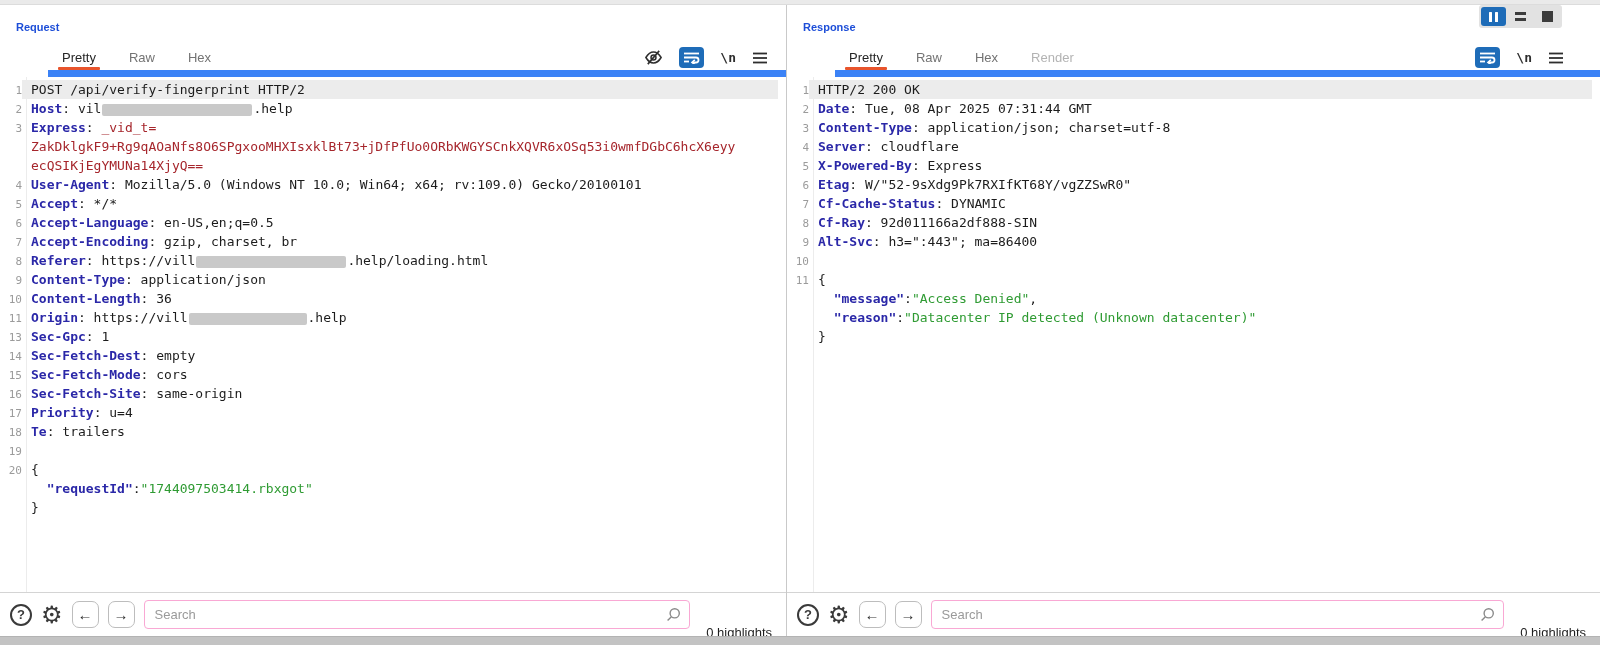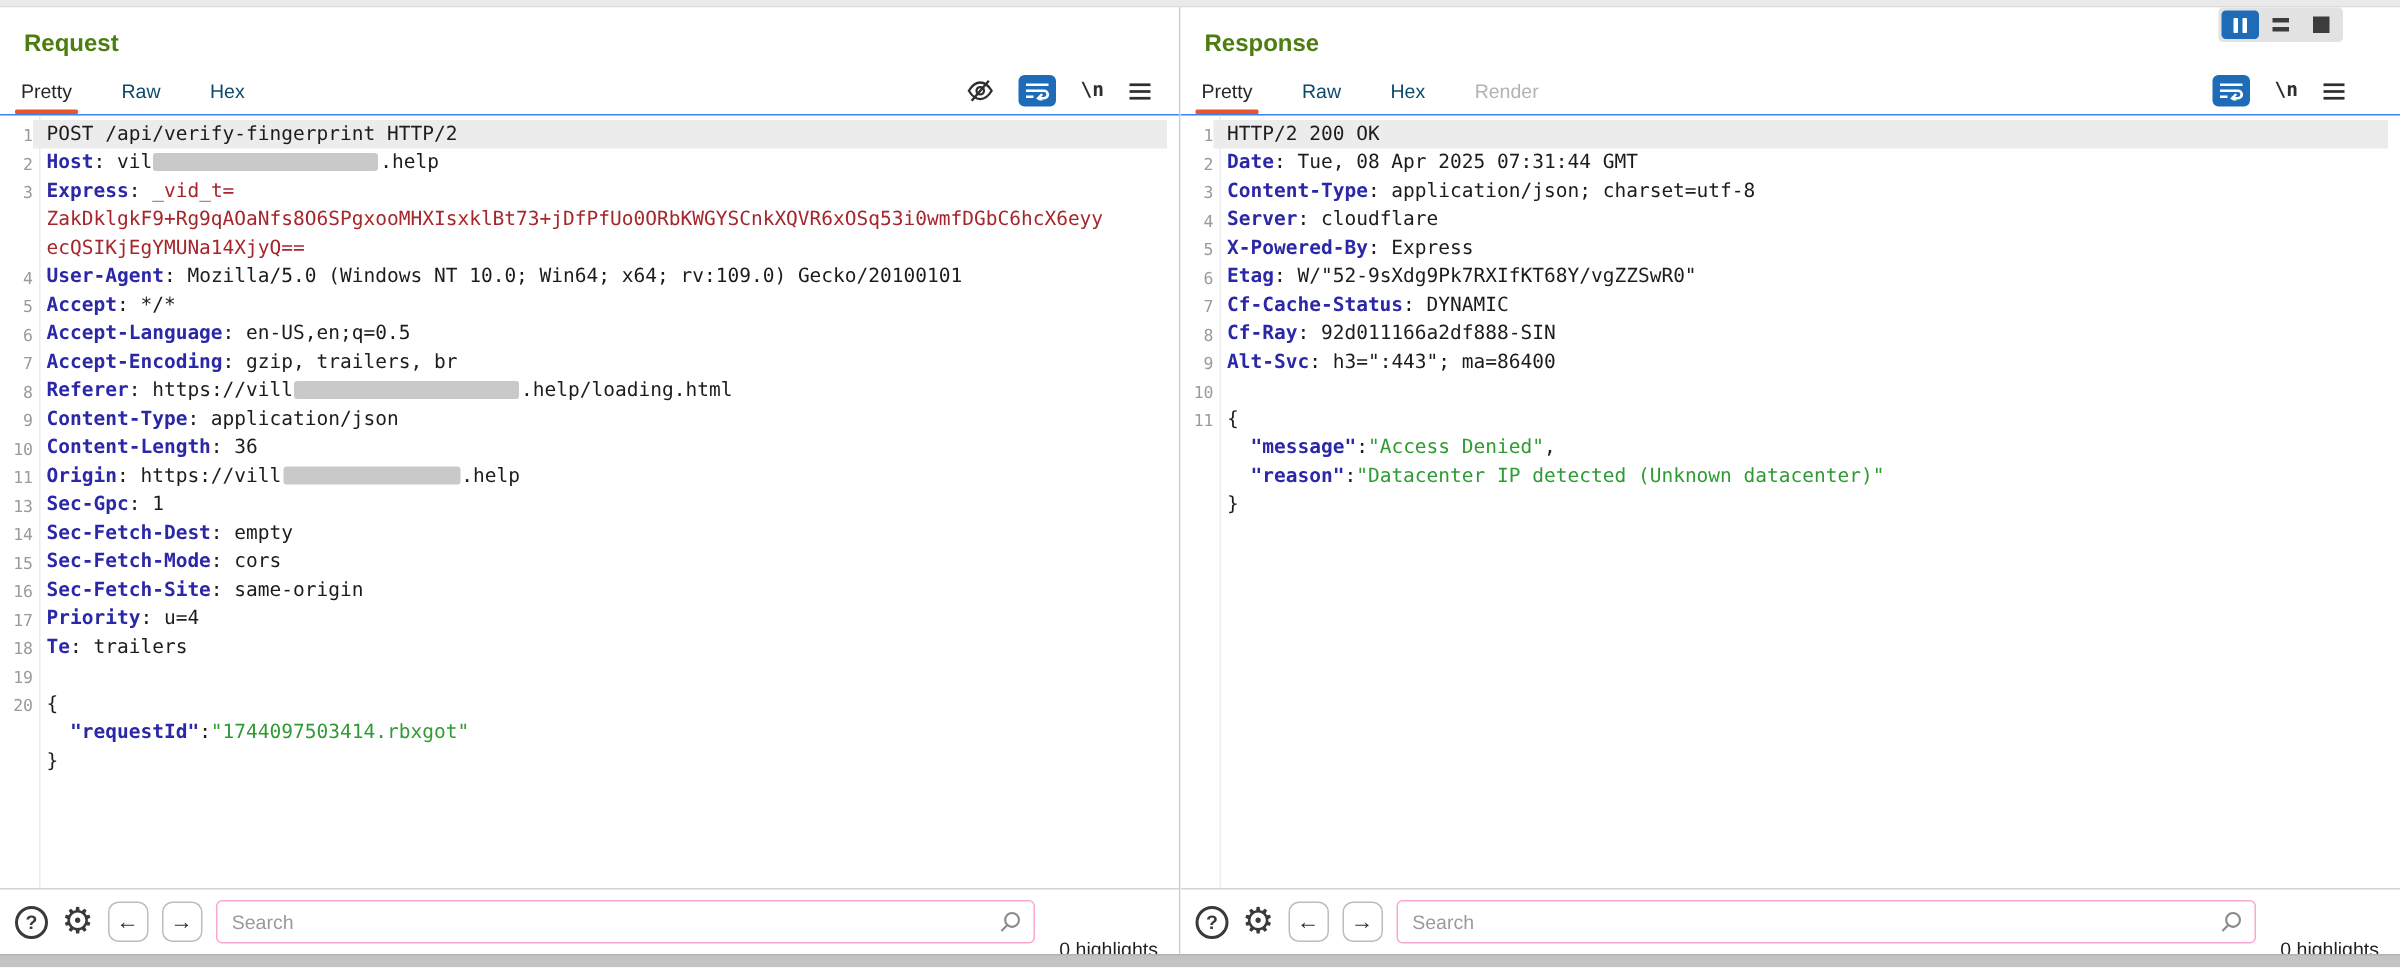--- a/index.html
+++ b/index.html
@@ -10,25 +10,25 @@
     background:#fff; overflow:hidden;
   }
   .top-strip { height:5px; background:#eaeaea; border-bottom:1px solid #dcdcdc; }
   .bottom-strip { position:absolute; left:0; bottom:0; width:100%; height:9px; background:#c3c3c3; border-top:1px solid #b3b3b3; }
   .panels { display:flex; height:631px; }
   .panel { display:flex; flex-direction:column; background:#fff; }
   .panel.left { width:786px; }
   .panel.right { width:813px; }
   .vdivider { width:1px; background:#c9c9c9; }
 
-  .panel-title { font-size:16px; font-weight:bold; color:#4d7c0f; padding:16px 0 2px 16px; height:40px; }
-
-  .tabbar { display:flex; align-items:center; justify-content:space-between; height:32px; border-bottom:1px solid #3b82f6; padding-left:14px; }
+  .panel-title { font-size:11px; font-weight:bold; color:#1d4ed8; padding:16px 0 2px 16px; height:40px; }
+
+  .tabbar { display:flex; align-items:center; justify-content:space-between; height:32px; border-bottom:7px solid #3b82f6; padding-left:14px;margin-left:48px; }
   .tabs { display:flex; gap:33px; height:100%; align-items:center; }
-  .tab { position:relative; font-size:13px; color:#0c4a6e; height:100%; display:flex; align-items:center; cursor:pointer; }
+  .tab { position:relative; font-size:13px; color:#737373; height:100%; display:flex; align-items:center; cursor:pointer; }
   .tab.active { color:#262626; }
   .tab.active::after { content:""; position:absolute; left:-4px; right:-4px; bottom:0; height:3px; background:#e8542c; border-radius:1px; }
   .tab.disabled { color:#b3b3b3; }
 
   .tabicons { display:flex; align-items:center; gap:16px; }
   .tabicons.req { margin-right:18px; }
   .tabicons.res { margin-right:36px; }
   .icon-btn { display:flex; align-items:center; justify-content:center; cursor:pointer; background:none; border:none; padding:0; }
   .wrap-btn { width:25px; height:21px; background:#1e6cb8; border-radius:4px; }
   .nl-glyph { font-size:13px; font-weight:bold; color:#2e2e2e; font-family:"DejaVu Sans Mono", monospace; }
@@ -129,21 +129,21 @@
       </div>
       <div class="editor">
           <div class="row hl"><span class="gut">1</span><span class="code"><span class="tp">POST /api/verify-fingerprint HTTP/2</span></span></div>
           <div class="row"><span class="gut">2</span><span class="code"><span class="tn">Host</span><span class="tp">: vil</span><span class="redact" style="width: 150px;"></span><span class="tp">.help</span></span></div>
           <div class="row"><span class="gut">3</span><span class="code"><span class="tn">Express</span><span class="tp">: </span><span class="tr">_vid_t=</span></span></div>
           <div class="row"><span class="gut"></span><span class="code"><span class="tr">ZakDklgkF9+Rg9qAOaNfs8O6SPgxooMHXIsxklBt73+jDfPfUo0ORbKWGYSCnkXQVR6xOSq53i0wmfDGbC6hcX6eyy</span></span></div>
           <div class="row"><span class="gut"></span><span class="code"><span class="tr">ecQSIKjEgYMUNa14XjyQ==</span></span></div>
           <div class="row"><span class="gut">4</span><span class="code"><span class="tn">User-Agent</span><span class="tp">: Mozilla/5.0 (Windows NT 10.0; Win64; x64; rv:109.0) Gecko/20100101</span></span></div>
           <div class="row"><span class="gut">5</span><span class="code"><span class="tn">Accept</span><span class="tp">: */*</span></span></div>
           <div class="row"><span class="gut">6</span><span class="code"><span class="tn">Accept-Language</span><span class="tp">: en-US,en;q=0.5</span></span></div>
-          <div class="row"><span class="gut">7</span><span class="code"><span class="tn">Accept-Encoding</span><span class="tp">: gzip, trailers, br</span></span></div>
+          <div class="row"><span class="gut">7</span><span class="code"><span class="tn">Accept-Encoding</span><span class="tp">: gzip, charset, br</span></span></div>
           <div class="row"><span class="gut">8</span><span class="code"><span class="tn">Referer</span><span class="tp">: https://vill</span><span class="redact" style="width: 150px;"></span><span class="tp">.help/loading.html</span></span></div>
           <div class="row"><span class="gut">9</span><span class="code"><span class="tn">Content-Type</span><span class="tp">: application/json</span></span></div>
           <div class="row"><span class="gut">10</span><span class="code"><span class="tn">Content-Length</span><span class="tp">: 36</span></span></div>
           <div class="row"><span class="gut">11</span><span class="code"><span class="tn">Origin</span><span class="tp">: https://vill</span><span class="redact" style="width: 118px;"></span><span class="tp">.help</span></span></div>
           <div class="row"><span class="gut">13</span><span class="code"><span class="tn">Sec-Gpc</span><span class="tp">: 1</span></span></div>
           <div class="row"><span class="gut">14</span><span class="code"><span class="tn">Sec-Fetch-Dest</span><span class="tp">: empty</span></span></div>
           <div class="row"><span class="gut">15</span><span class="code"><span class="tn">Sec-Fetch-Mode</span><span class="tp">: cors</span></span></div>
           <div class="row"><span class="gut">16</span><span class="code"><span class="tn">Sec-Fetch-Site</span><span class="tp">: same-origin</span></span></div>
           <div class="row"><span class="gut">17</span><span class="code"><span class="tn">Priority</span><span class="tp">: u=4</span></span></div>
           <div class="row"><span class="gut">18</span><span class="code"><span class="tn">Te</span><span class="tp">: trailers</span></span></div>

